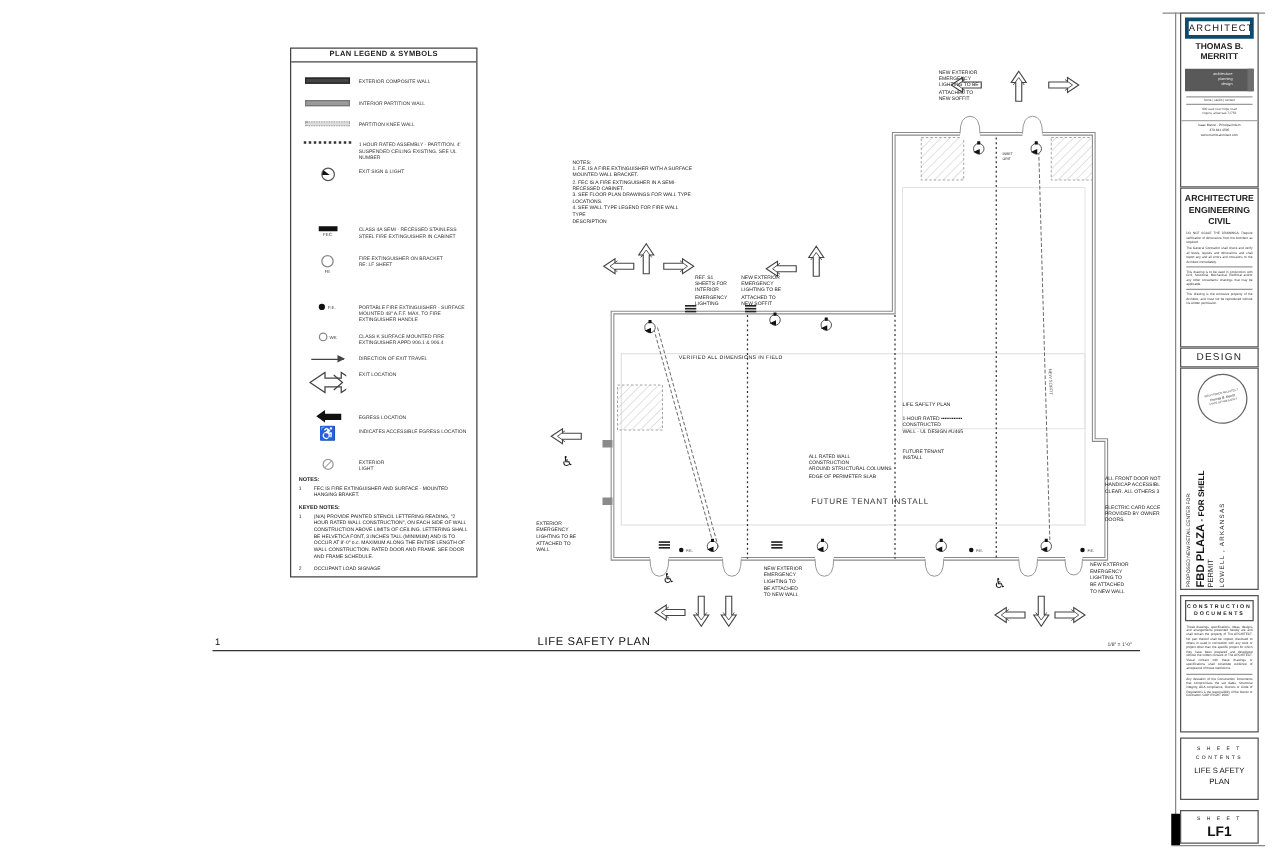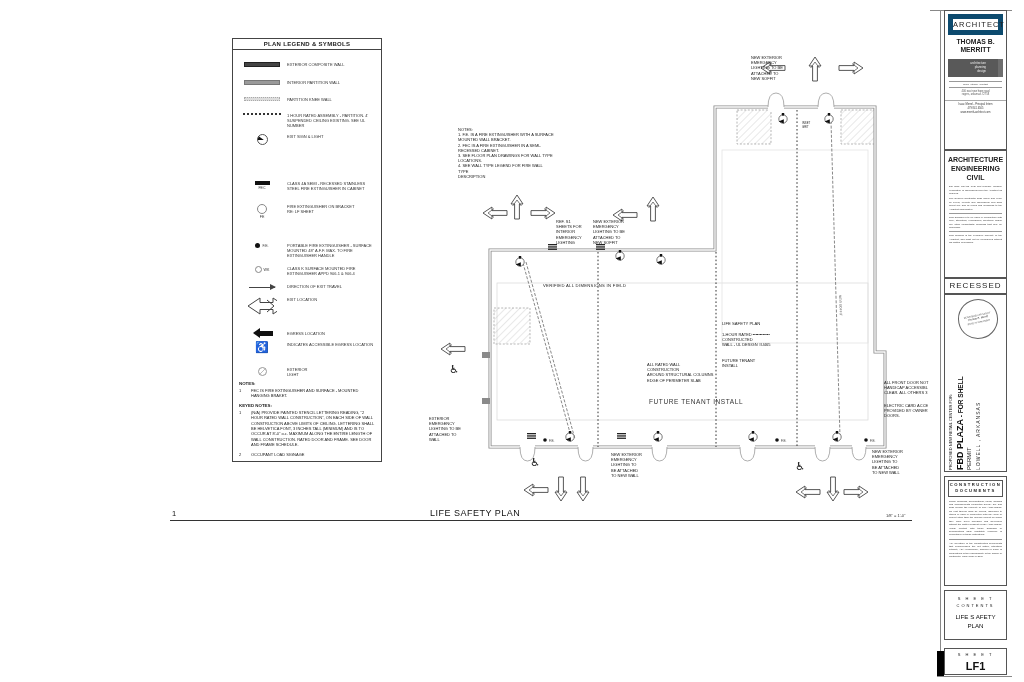--- a/index.html
+++ b/index.html
@@ -42,21 +42,21 @@
   .ann-lg{font-size:6.5px;letter-spacing:.6px;color:#333;}
   .ann-md{font-size:4.2px;}
   .ann-xs{font-size:2.8px;}
   
   .titleline{left:170px;top:520px;width:742px;height:1px;background:#333;}
   .titlenum{left:172px;top:509px;font-size:7.5px;color:#111;}
   .titletext{left:430px;top:508px;font-size:9px;color:#111;letter-spacing:.5px;}
   .titlescale{left:886px;top:513px;font-size:4px;color:#333;}
   
   .tb-box{position:absolute;border:1px solid #555;background:#fff;box-sizing:border-box;}
-  .tb-hd{border:5px solid #0c4a6e;margin:3px;text-align:left;font-size:7.5px;letter-spacing:1px;padding:1px 0;}
+  .tb-hd{border:3px solid #0c4a6e;margin:3px;text-align:left;font-size:7.5px;letter-spacing:1px;padding:1px 0;}
   .tb-name{text-align:center;font-weight:bold;font-size:6.8px;line-height:1.25;margin-top:2px;}
   .tb-dark{background:#595959;margin:4px 3px;padding:3px 12px 3px 3px;color:#eee;font-size:3px;
       line-height:1.3;text-align:right;border-right:5px solid #6e6e6e;}
   .tb-links{font-size:2.5px;text-align:center;color:#444;border-top:1px solid #999;border-bottom:1px solid #999;
       margin:2px 4px;padding:1px 0;}
   .tb-addr{font-size:2.6px;text-align:center;color:#555;line-height:1.4;margin:2px 0;}
   .tb-contact{font-size:2.6px;text-align:center;color:#333;line-height:1.5;margin:3px 0;border-top:1px solid #aaa;padding-top:2px;}
   .tb-disc{font-weight:bold;font-size:7px;text-align:center;line-height:1.3;margin:4px 0 3px;}
   .tb-p{font-size:2.5px;color:#333;line-height:1.35;margin:2px 4px;text-align:justify;}
   .tb-p.rule{border-top:1px solid #999;padding-top:2px;}
@@ -411,21 +411,21 @@
   <div class="tb-disc pre">ARCHITECTURE
 ENGINEERING
 CIVIL</div>
   <div class="tb-p">DO NOT SCALE THE DRAWINGS. Require verification of dimensions from the Architect as required.</div>
   <div class="tb-p">The General Contractor shall check and verify all levels, layouts and dimensions and shall report any and all errors and omissions to the Architect immediately.</div>
   <div class="tb-p rule">This drawing is to be used in conjunction with Civil, Structural, Mechanical, Electrical and/or any other consultants' drawings that may be applicable.</div>
   <div class="tb-p rule">This drawing is the exclusive property of the Architect, and must not be reproduced without his written permission.</div>
 </div>
 
 <div class="tb-box" style="left:944px;top:278px;width:63px;height:16px;">
-  <div style="text-align:center;font-size:8px;letter-spacing:1px;margin-top:2px;">RECESSED</div>
+  <div style="text-align:center;font-size:8px;letter-spacing:1px;margin-top:2px;">DESIGN</div>
 </div>
 
 <div class="tb-box" style="left:944px;top:294px;width:63px;height:178px;"></div>
 <div class="seal">
   <div>REGISTERED ARCHITECT</div>
   <div class="sig">Thomas B. Merritt</div>
   <div>STATE OF ARKANSAS</div>
 </div>
 <div class="rot">
   <div class="l1">PROPOSED NEW RETAIL CENTER FOR:</div>

